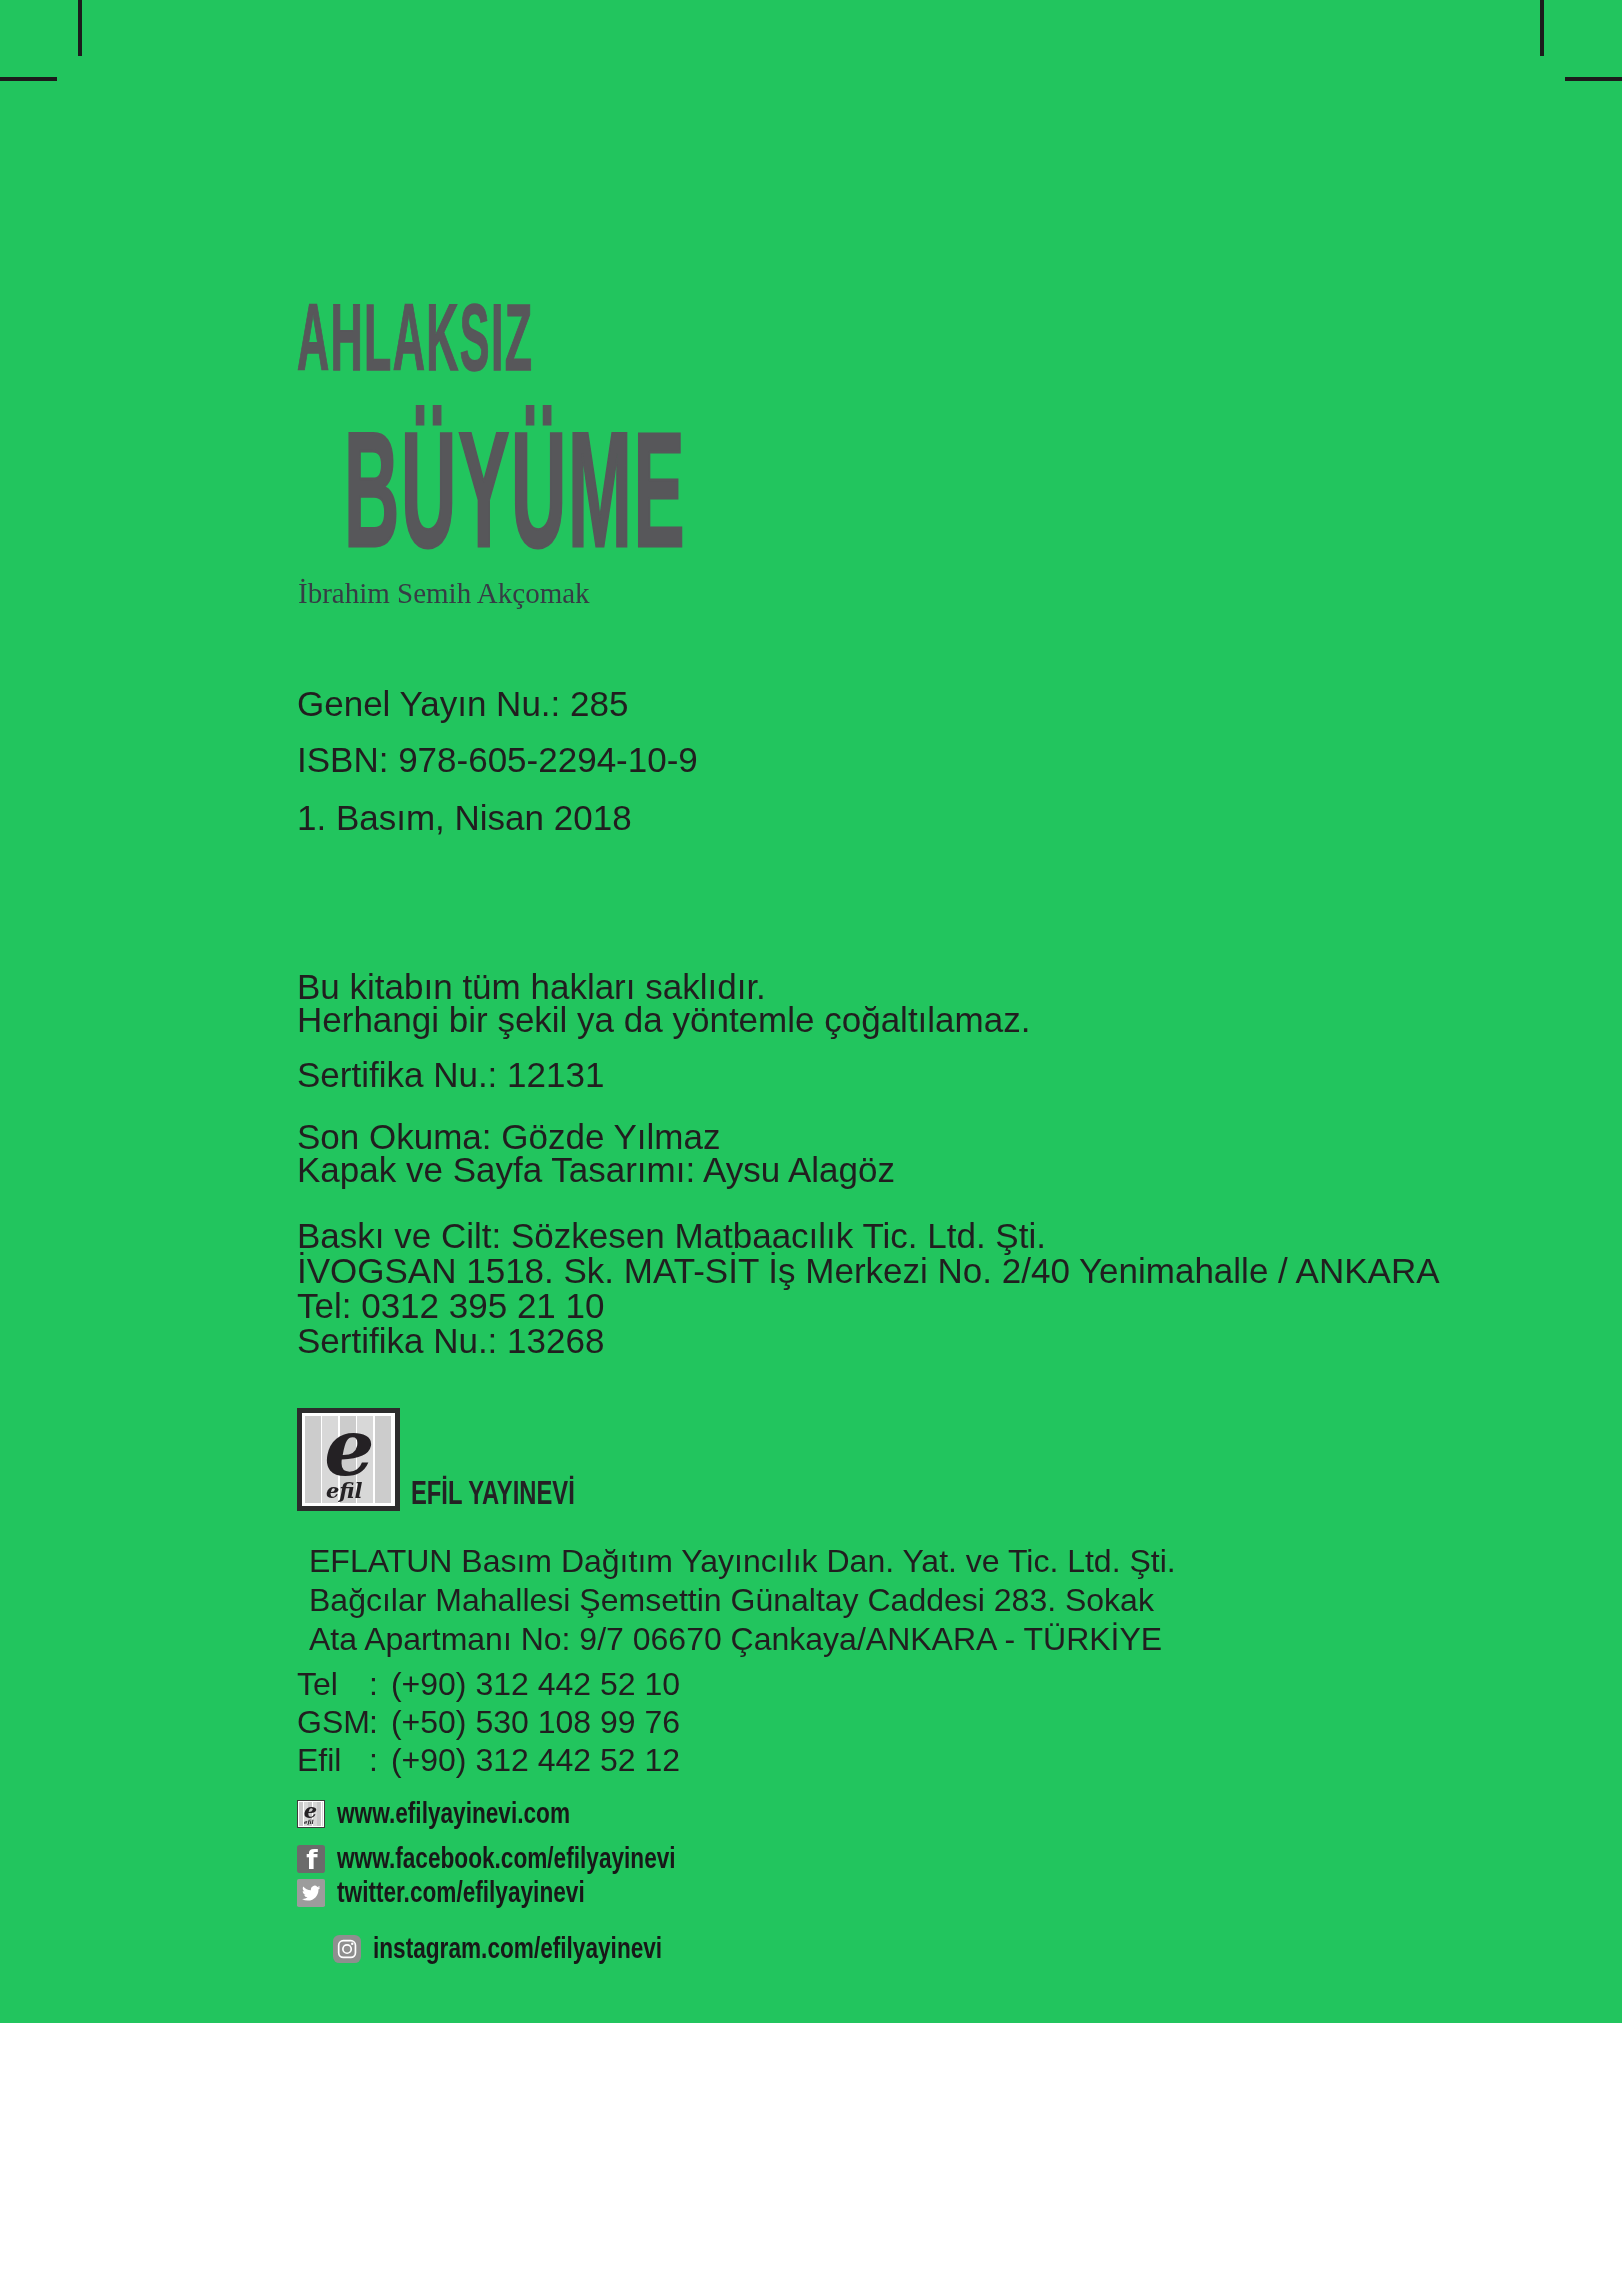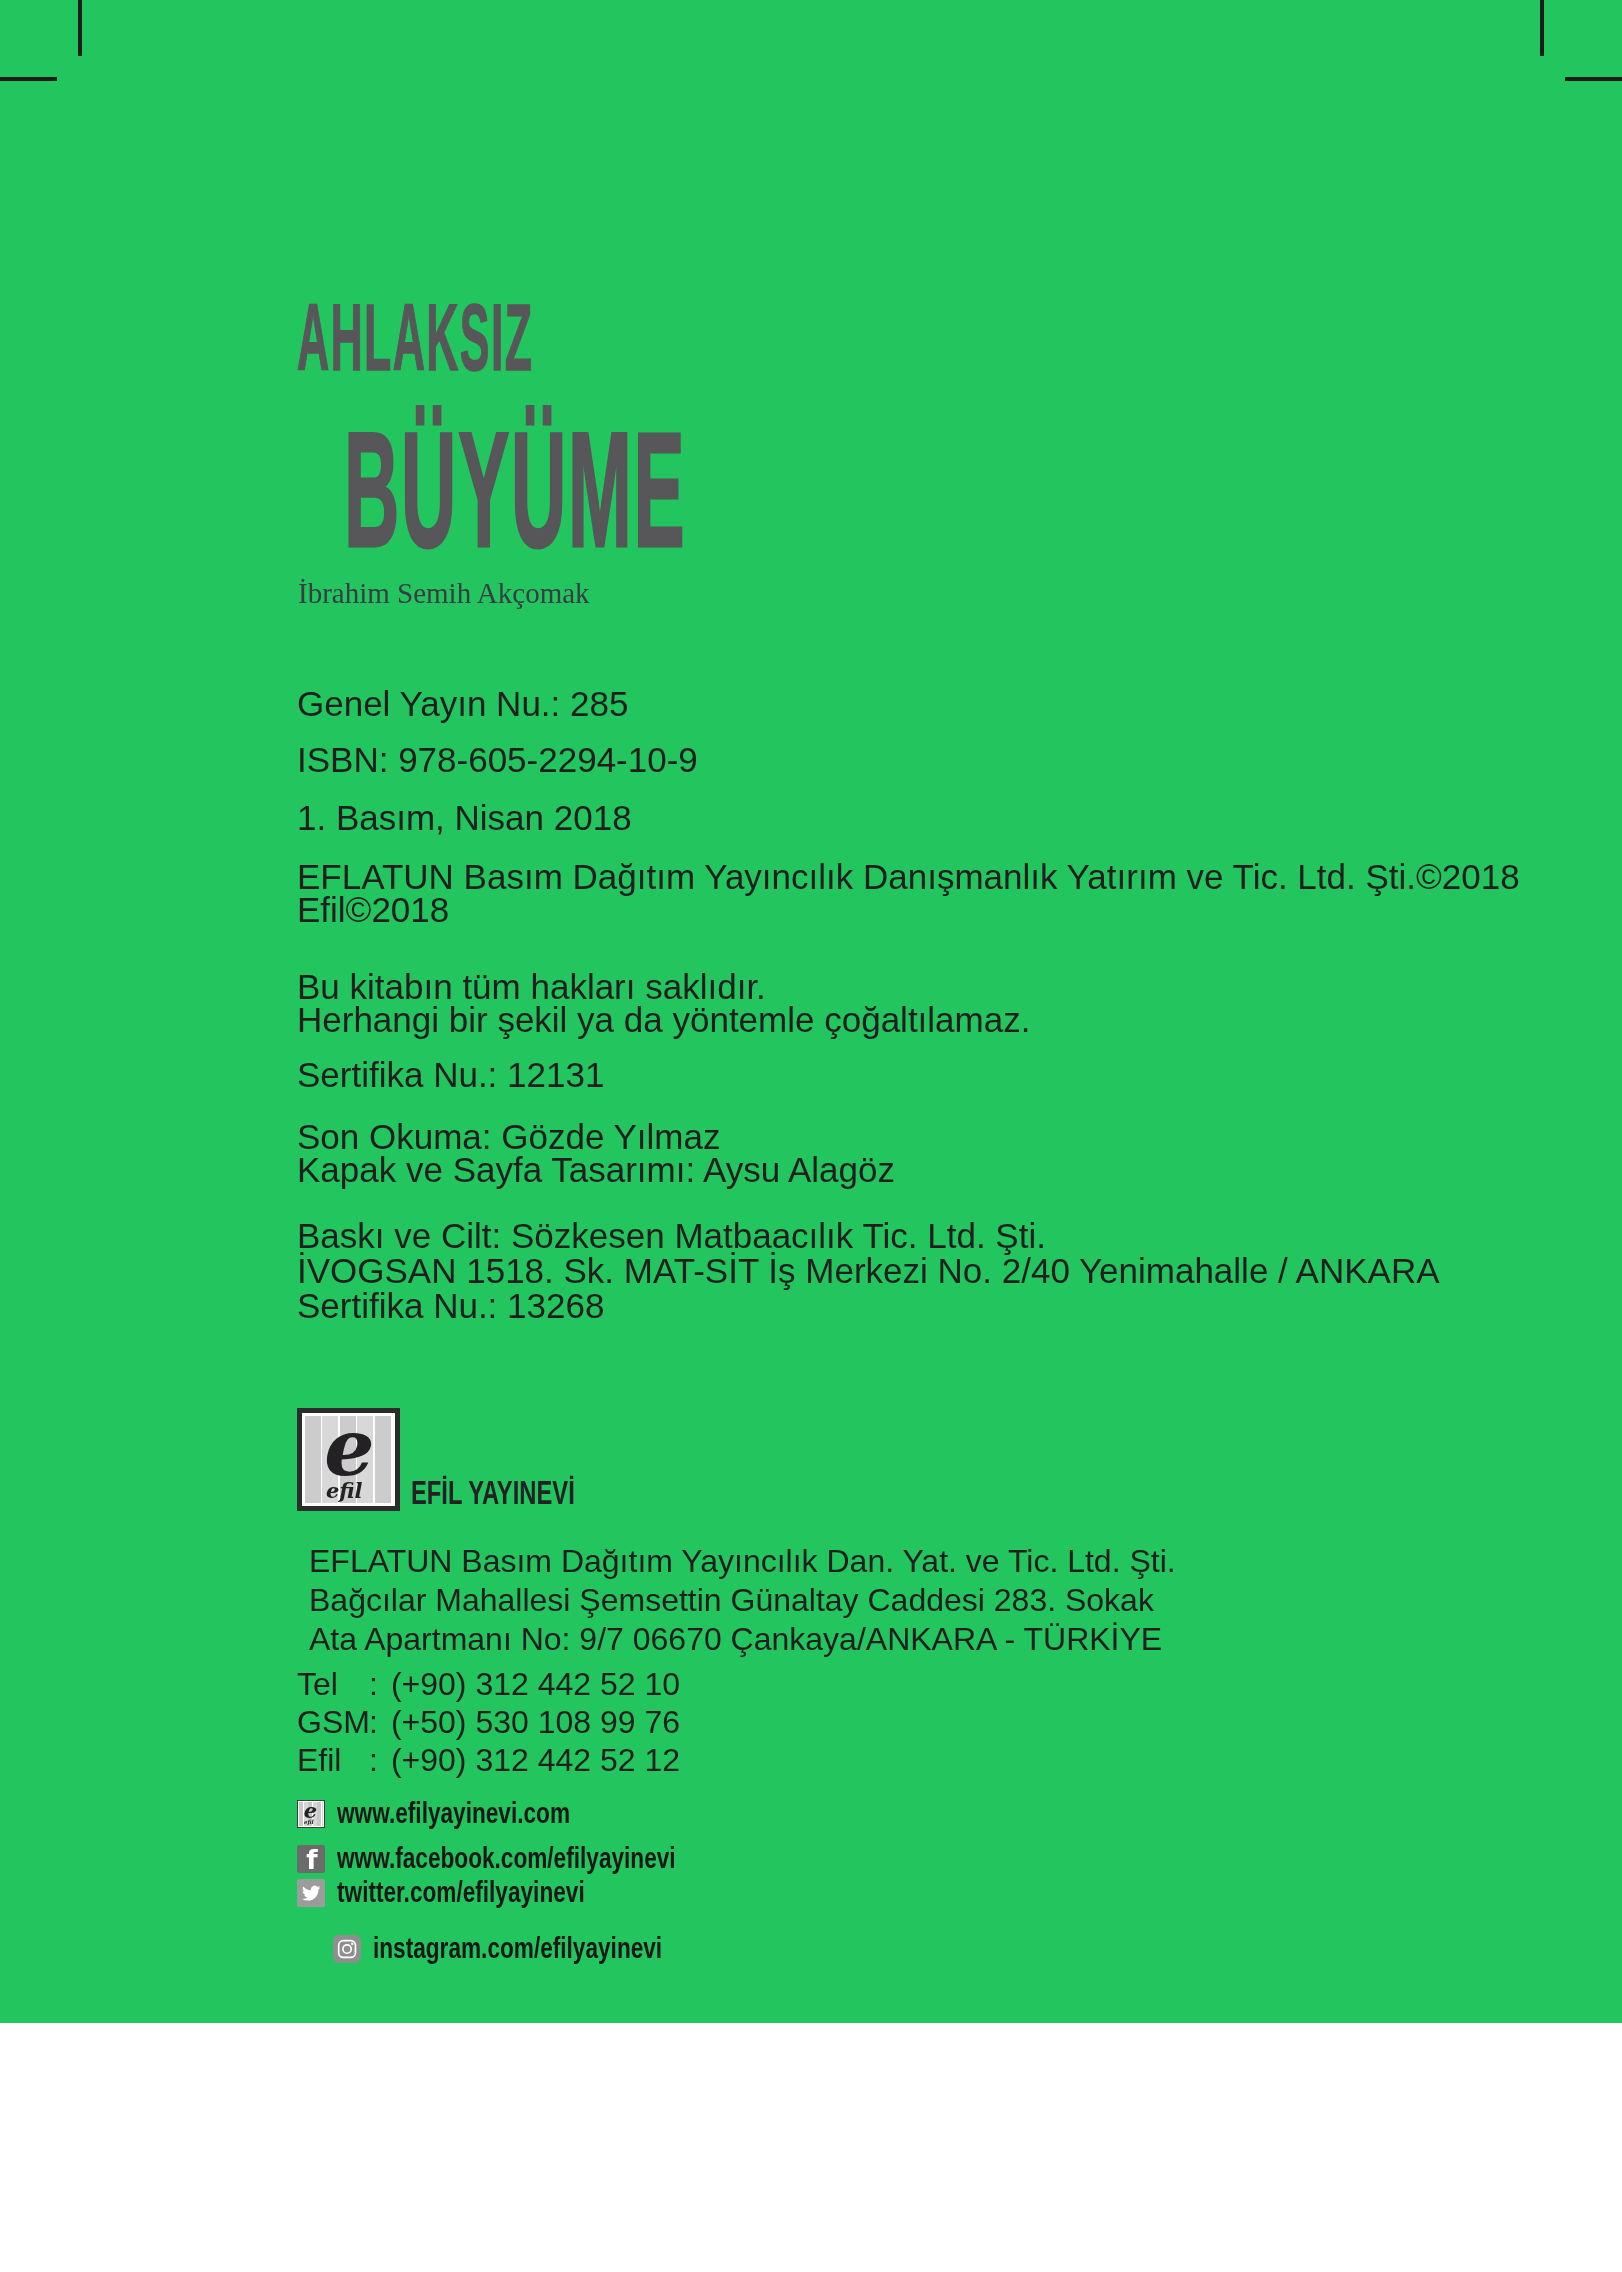--- a/index.html
+++ b/index.html
@@ -78,36 +78,33 @@
   <div class="crop" style="left:1565px;top:2191px;width:58px;height:3.7px;"></div>
   <div class="crop" style="left:1540px;top:2216px;width:3.7px;height:56px;"></div>
 
   <div id="t1" class="t-line">AHLAKSIZ</div>
   <div id="t2" class="t-line">BÜYÜME</div>
   <div id="author">İbrahim Semih Akçomak</div>
 
   <div class="para" style="top:687px;">Genel Yayın Nu.: 285</div>
   <div class="para" style="top:743px;">ISBN: 978-605-2294-10-9</div>
   <div class="para" style="top:801px;">1. Basım, Nisan 2018</div>
-  <div class="para" style="top:860px;">
-    <div>EFLATUN Basım Dağıtım Yayıncılık Danışmanlık Yatırım ve Tic. Ltd. Şti.©2018</div>
-    <div>Efil©2018</div>
-  </div>
   <div class="para" style="top:970px;">
     <div>Bu kitabın tüm hakları saklıdır.</div>
     <div>Herhangi bir şekil ya da yöntemle çoğaltılamaz.</div>
   </div>
   <div class="para" style="top:1058px;">Sertifika Nu.: 12131</div>
   <div class="para" style="top:1120px;">
     <div>Son Okuma: Gözde Yılmaz</div>
     <div>Kapak ve Sayfa Tasarımı: Aysu Alagöz</div>
   </div>
   <div class="para" style="top:1218px;line-height:35px;">
     <div>Baskı ve Cilt: Sözkesen Matbaacılık Tic. Ltd. Şti.</div>
     <div>İVOGSAN 1518. Sk. MAT-SİT İş Merkezi No. 2/40 Yenimahalle / ANKARA</div>
+    <div>Tel: 0312 395 21 10</div>
     <div>Sertifika Nu.: 13268</div>
   </div>
 
   <div id="logo" class="efil-box">
     <div class="efil-stripes">
       <span class="efil-e">e</span>
       <span class="efil-script">efil</span>
     </div>
   </div>
   <div id="pubname">EFİL YAYINEVİ</div>

